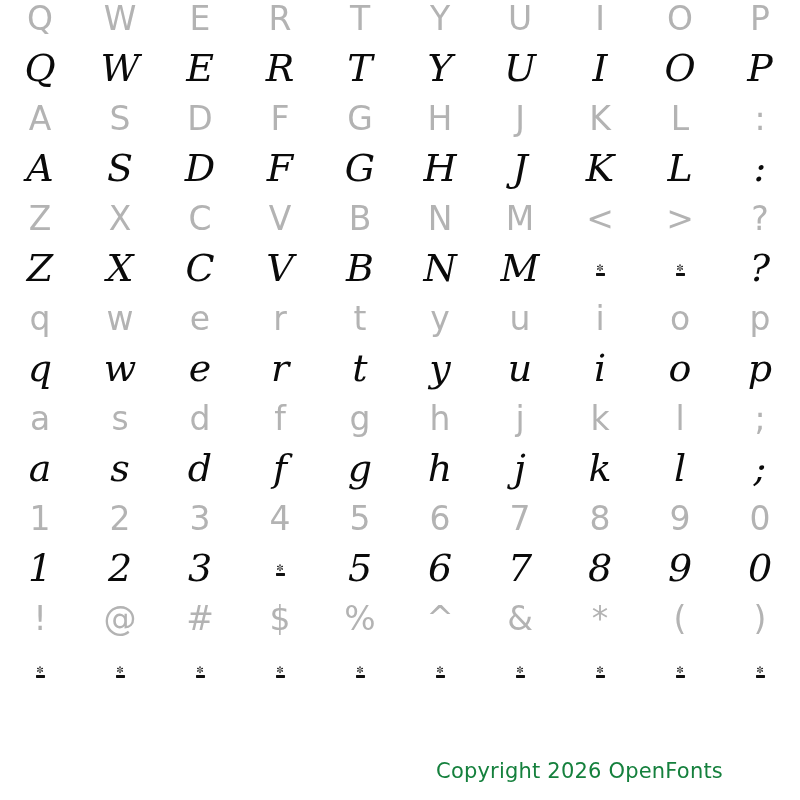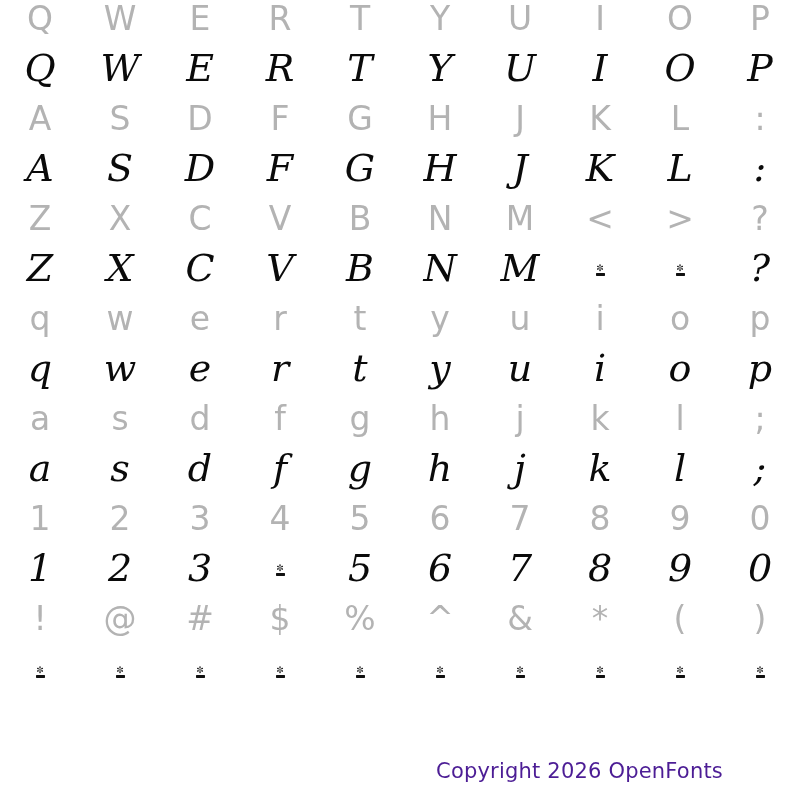--- a/index.html
+++ b/index.html
@@ -222,14 +222,14 @@
         <span class="glyph-cell"><span class="notdef"><span class="nd-star" style="color: rgb(17, 17, 17);">✼</span><span class="nd-bar" style="background: rgb(17, 17, 17);"></span></span></span>
         <span class="glyph-cell"><span class="notdef"><span class="nd-star" style="color: rgb(17, 17, 17);">✼</span><span class="nd-bar" style="background: rgb(17, 17, 17);"></span></span></span>
         <span class="glyph-cell"><span class="notdef"><span class="nd-star" style="color: rgb(17, 17, 17);">✼</span><span class="nd-bar" style="background: rgb(17, 17, 17);"></span></span></span>
         <span class="glyph-cell"><span class="notdef"><span class="nd-star" style="color: rgb(17, 17, 17);">✼</span><span class="nd-bar" style="background: rgb(17, 17, 17);"></span></span></span>
         <span class="glyph-cell"><span class="notdef"><span class="nd-star" style="color: rgb(17, 17, 17);">✼</span><span class="nd-bar" style="background: rgb(17, 17, 17);"></span></span></span>
         <span class="glyph-cell"><span class="notdef"><span class="nd-star" style="color: rgb(17, 17, 17);">✼</span><span class="nd-bar" style="background: rgb(17, 17, 17);"></span></span></span>
         <span class="glyph-cell"><span class="notdef"><span class="nd-star" style="color: rgb(17, 17, 17);">✼</span><span class="nd-bar" style="background: rgb(17, 17, 17);"></span></span></span>
         <span class="glyph-cell"><span class="notdef"><span class="nd-star" style="color: rgb(17, 17, 17);">✼</span><span class="nd-bar" style="background: rgb(17, 17, 17);"></span></span></span>
       </div>
     </div>
-  <div class="footer-copyright" style="color: #4c1d95;">Copyright 2026 OpenFonts</div>
+  <div class="footer-copyright" style="color: #15803d;">Copyright 2026 OpenFonts</div>
 </div>
 
 </body></html>

